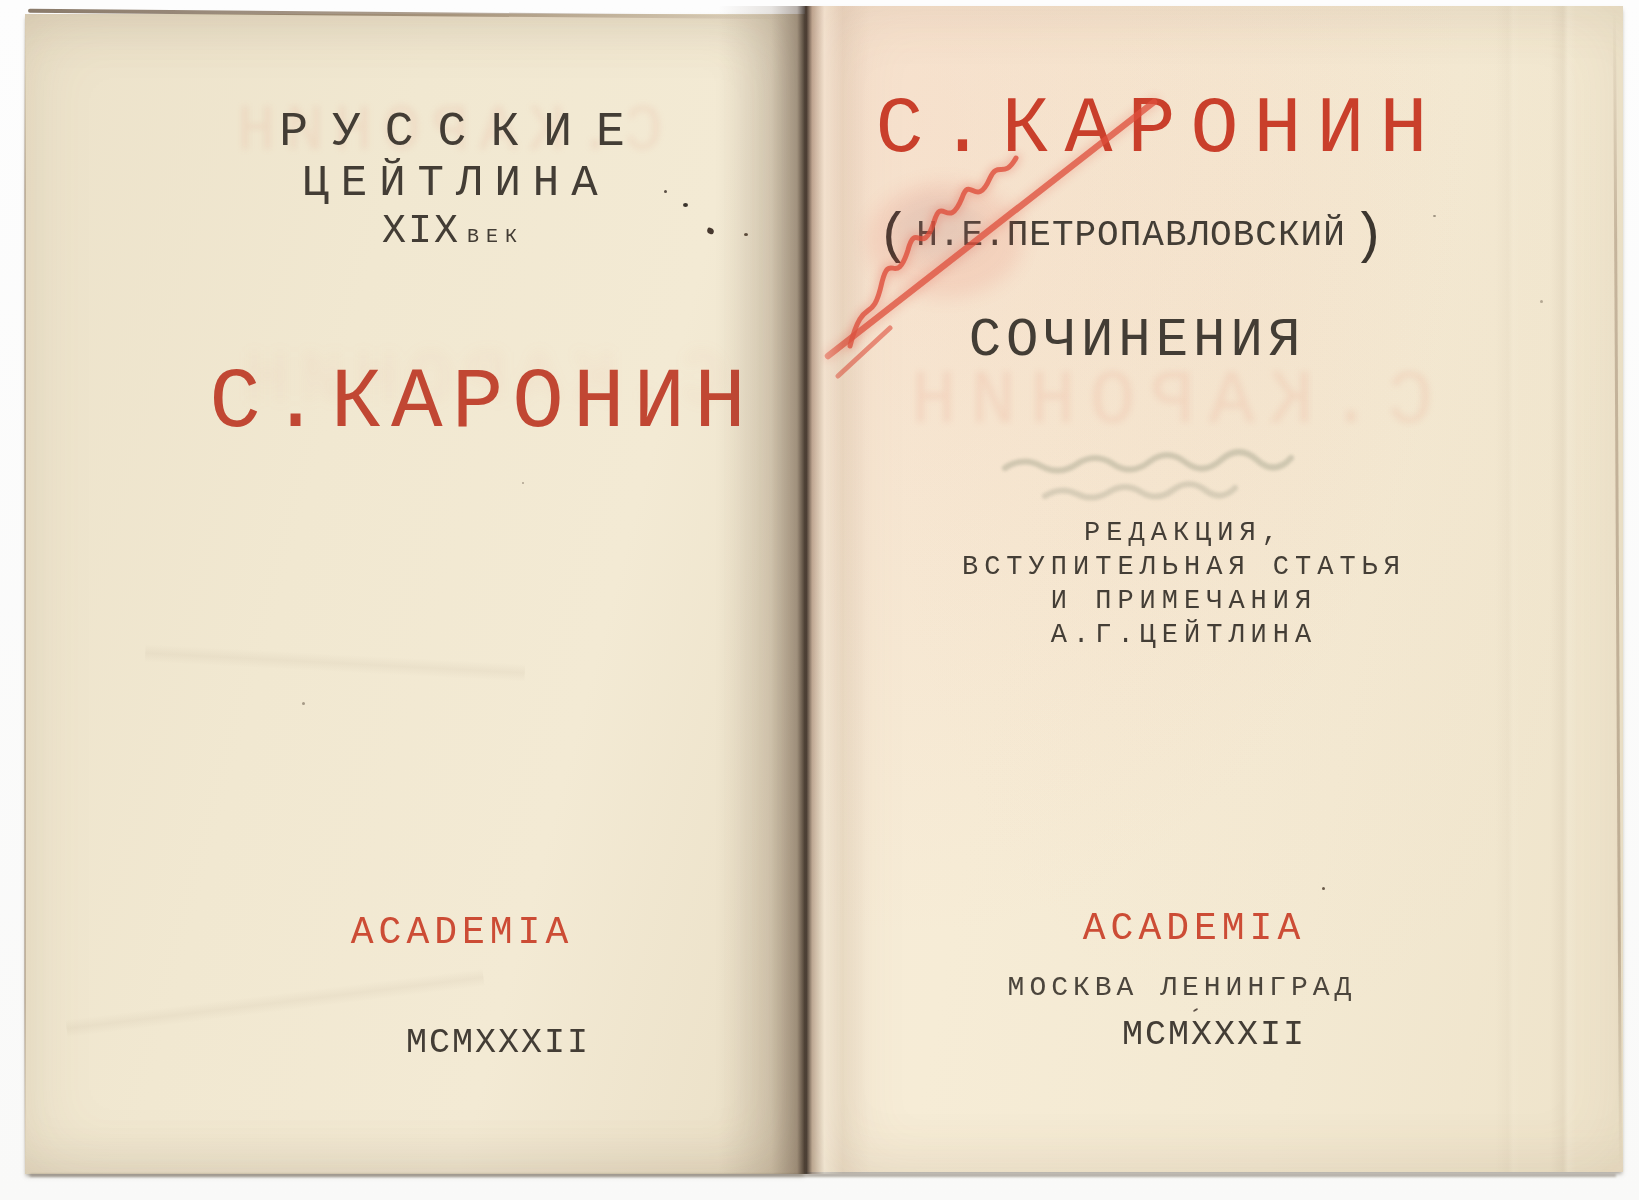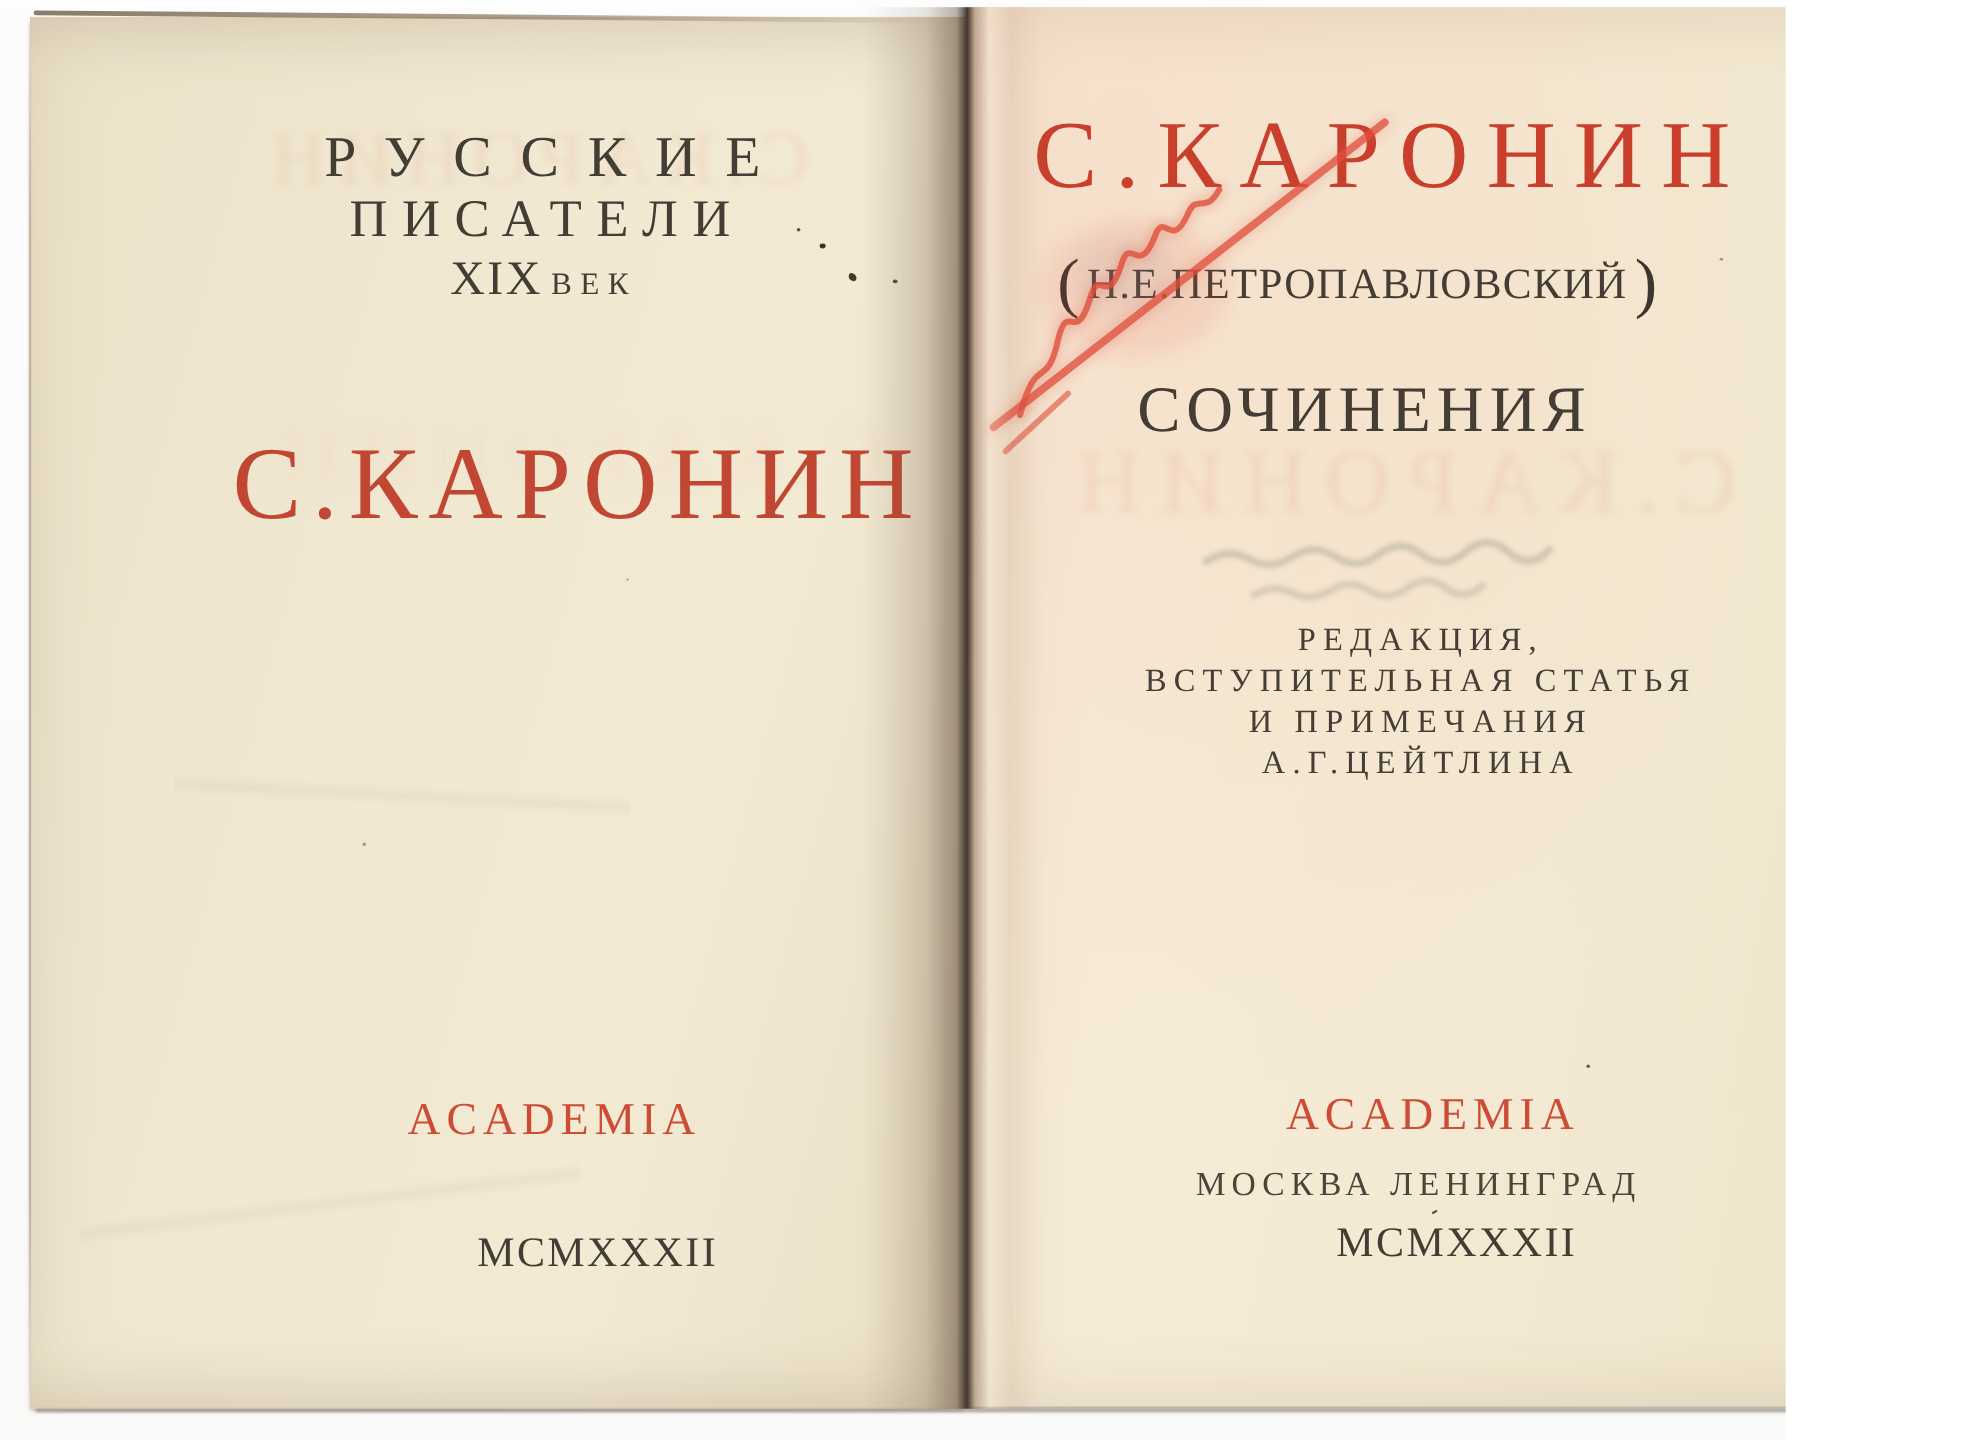--- a/index.html
+++ b/index.html
@@ -1,19 +1,19 @@
 <!DOCTYPE html>
 <html><head>
 <meta charset="utf-8">
 <style>
   html,body{margin:0;padding:0;background:#ffffff;}
   .scan{
-    position:relative;width:1488px;height:1200px;overflow:hidden;
+    position:relative;width:1639px;height:1200px;overflow:hidden;
     background:linear-gradient(180deg,#fdfdfd 0%,#f9f9f8 100%);
-    font-family:Liberation Serif, serif;
+    font-family:Liberation Mono, monospace;
   }
   .page{position:absolute;z-index:1;}
   .page.left{
     left:25px;top:14px;width:780px;height:1160px;
     background:linear-gradient(105deg,#ece2ca 0%,#f1e8d1 38%,#f3ead4 68%,#eadfc6 100%);
     box-shadow:inset 0 0 70px rgba(120,100,70,.13), inset -35px 0 55px rgba(110,85,60,.17),
                0 3px 4px -1px rgba(95,85,68,.55);
   }
   .page.right{
     left:805px;top:6px;width:818px;height:1166px;
@@ -55,24 +55,24 @@
 <div class="scan">
 
   <div class="page left">
     <div class="crease-d" style="left:40px;top:980px;width:420px;transform:rotate(-7deg);"></div>
     <div class="crease-d" style="left:120px;top:640px;width:380px;transform:rotate(3deg);"></div>
 
     <div class="ghost" style="left:420px;top:86px;font-size:64px;letter-spacing:10px;color:rgba(224,122,96,.12);">С.КАРОНИН</div>
     <div class="ghost" style="left:455px;top:330px;font-size:74px;letter-spacing:10px;color:rgba(228,130,104,.07);filter:blur(7px);">С.КАРОНИН</div>
 
     <div class="tx black" style="left:439px;top:94px;font-size:48px;letter-spacing:24px;">РУССКИЕ</div>
-    <div class="tx black" style="left:431px;top:147px;font-size:44px;letter-spacing:12px;">ПИСАТЕЛИ</div>
+    <div class="tx black" style="left:431px;top:147px;font-size:44px;letter-spacing:12px;">ЦЕЙТЛИНА</div>
 
     <div class="tx black" style="left:428px;top:198px;">
-      <span style="font-size:40px;letter-spacing:2px;">XIX</span><span style="font-size:26px;letter-spacing:7px;margin-left:7px;">ВЕК</span>
+      <span style="font-size:40px;letter-spacing:2px;">XIX</span><span style="font-size:20px;letter-spacing:7px;margin-left:7px;">ВЕК</span>
     </div>
 
     <div class="tx red-l" style="left:457px;top:346px;font-size:86px;letter-spacing:9px;">С.КАРОНИН</div>
 
     <div class="tx red-a" style="left:437px;top:900px;font-size:38px;letter-spacing:5px;">ACADEMIA</div>
     <div class="tx black" style="left:473px;top:1012px;font-size:35px;letter-spacing:2px;">MCMXXXII</div>
   </div>
 
   <div class="page right">
     <div class="tint"></div>

